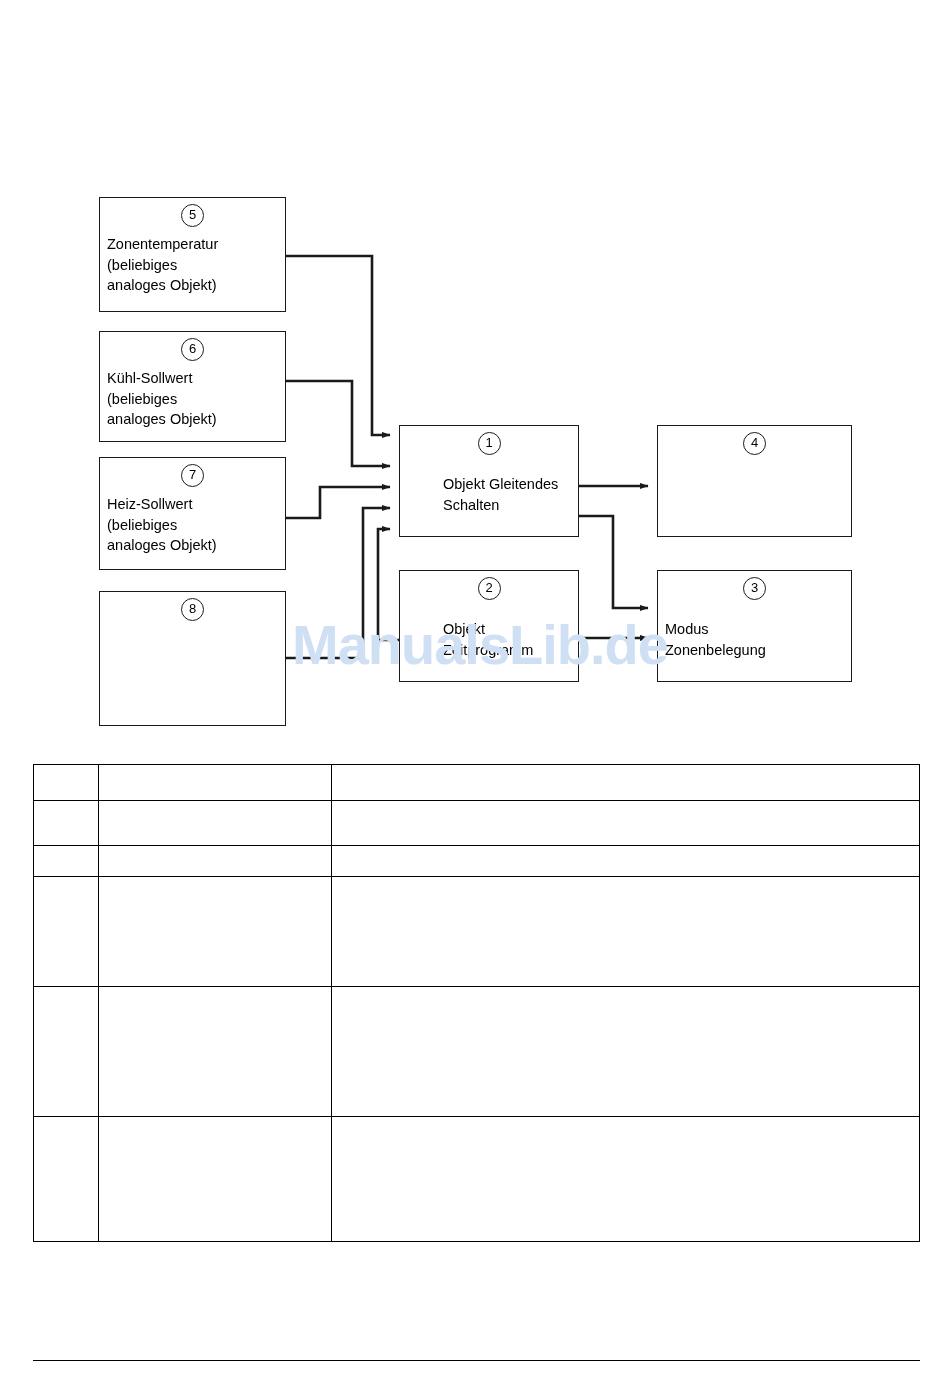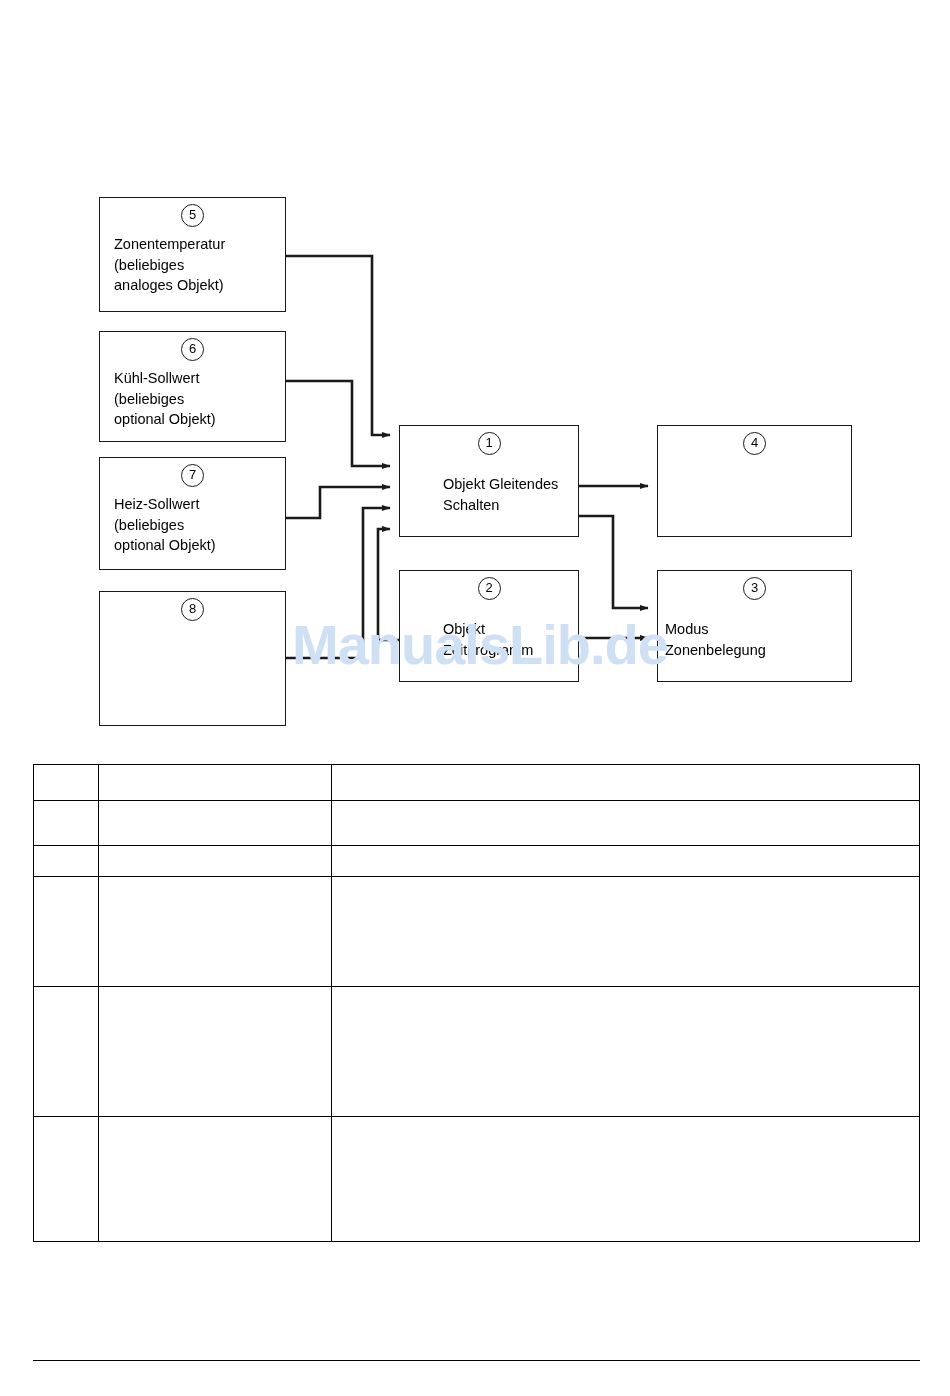--- a/index.html
+++ b/index.html
@@ -38,21 +38,21 @@
     display:inline-block;
     width:21px;height:21px;line-height:20px;
     border:1.4px solid #1a1a1a;border-radius:50%;
     font-size:13px;text-align:center;
   }
   .dbox .lbl{
     position:absolute;left:7px;right:4px;
     font-size:14.5px;line-height:1.42;
     white-space:pre-line;
   }
-  .dbox.left .lbl{top:36px;margin-left:7px;}
+  .dbox.left .lbl{top:36px;}
   .dbox.mid .lbl{top:48px;margin-left:36px;}
   .dbox.right .lbl{top:48px;}
 
   
   #datatable{
     position:absolute;left:33px;top:764px;
     width:887px;
     border-collapse:collapse;
     z-index:2;
   }
@@ -107,28 +107,28 @@
     <div class="num"><span>5</span></div>
     <div class="lbl">Zonentemperatur
 (beliebiges
 analoges Objekt)</div>
   </div>
 
   <div class="dbox left" style="left:99px;top:331px;width:187px;height:111px;">
     <div class="num"><span>6</span></div>
     <div class="lbl">Kühl-Sollwert
  (beliebiges
- optional Objekt)</div>
+ analoges Objekt)</div>
   </div>
 
   <div class="dbox left" style="left:99px;top:457px;width:187px;height:113px;">
     <div class="num"><span>7</span></div>
     <div class="lbl">Heiz-Sollwert
 (beliebiges
-optional Objekt)</div>
+analoges Objekt)</div>
   </div>
 
   <div class="dbox left" style="left:99px;top:591px;width:187px;height:135px;">
     <div class="num"><span>8</span></div>
   </div>
 
   <div class="dbox mid" style="left:399px;top:425px;width:180px;height:112px;">
     <div class="num"><span>1</span></div>
     <div class="lbl">Objekt Gleitendes
 Schalten</div>

